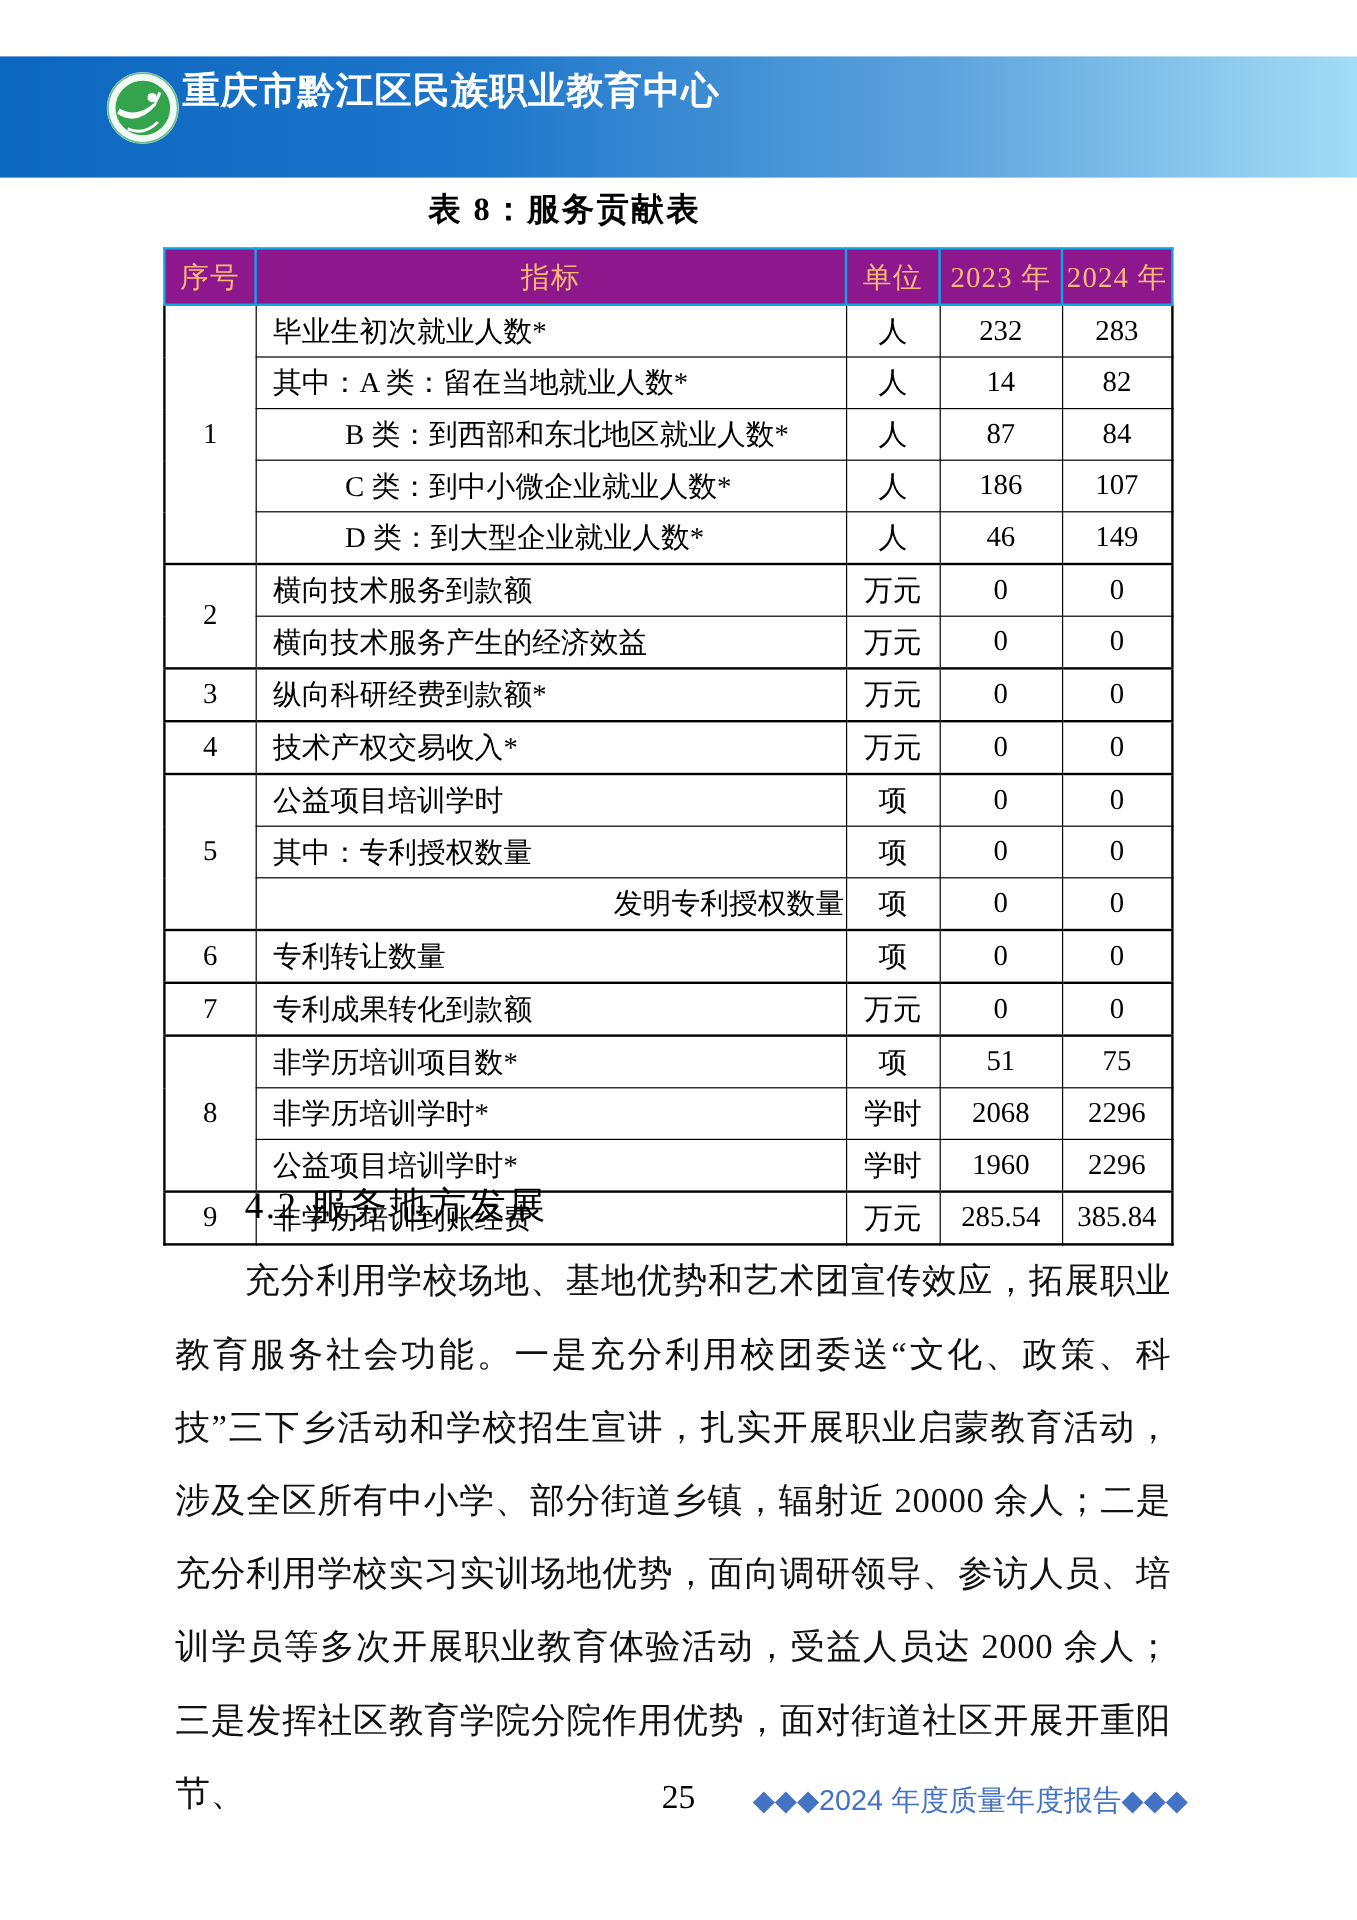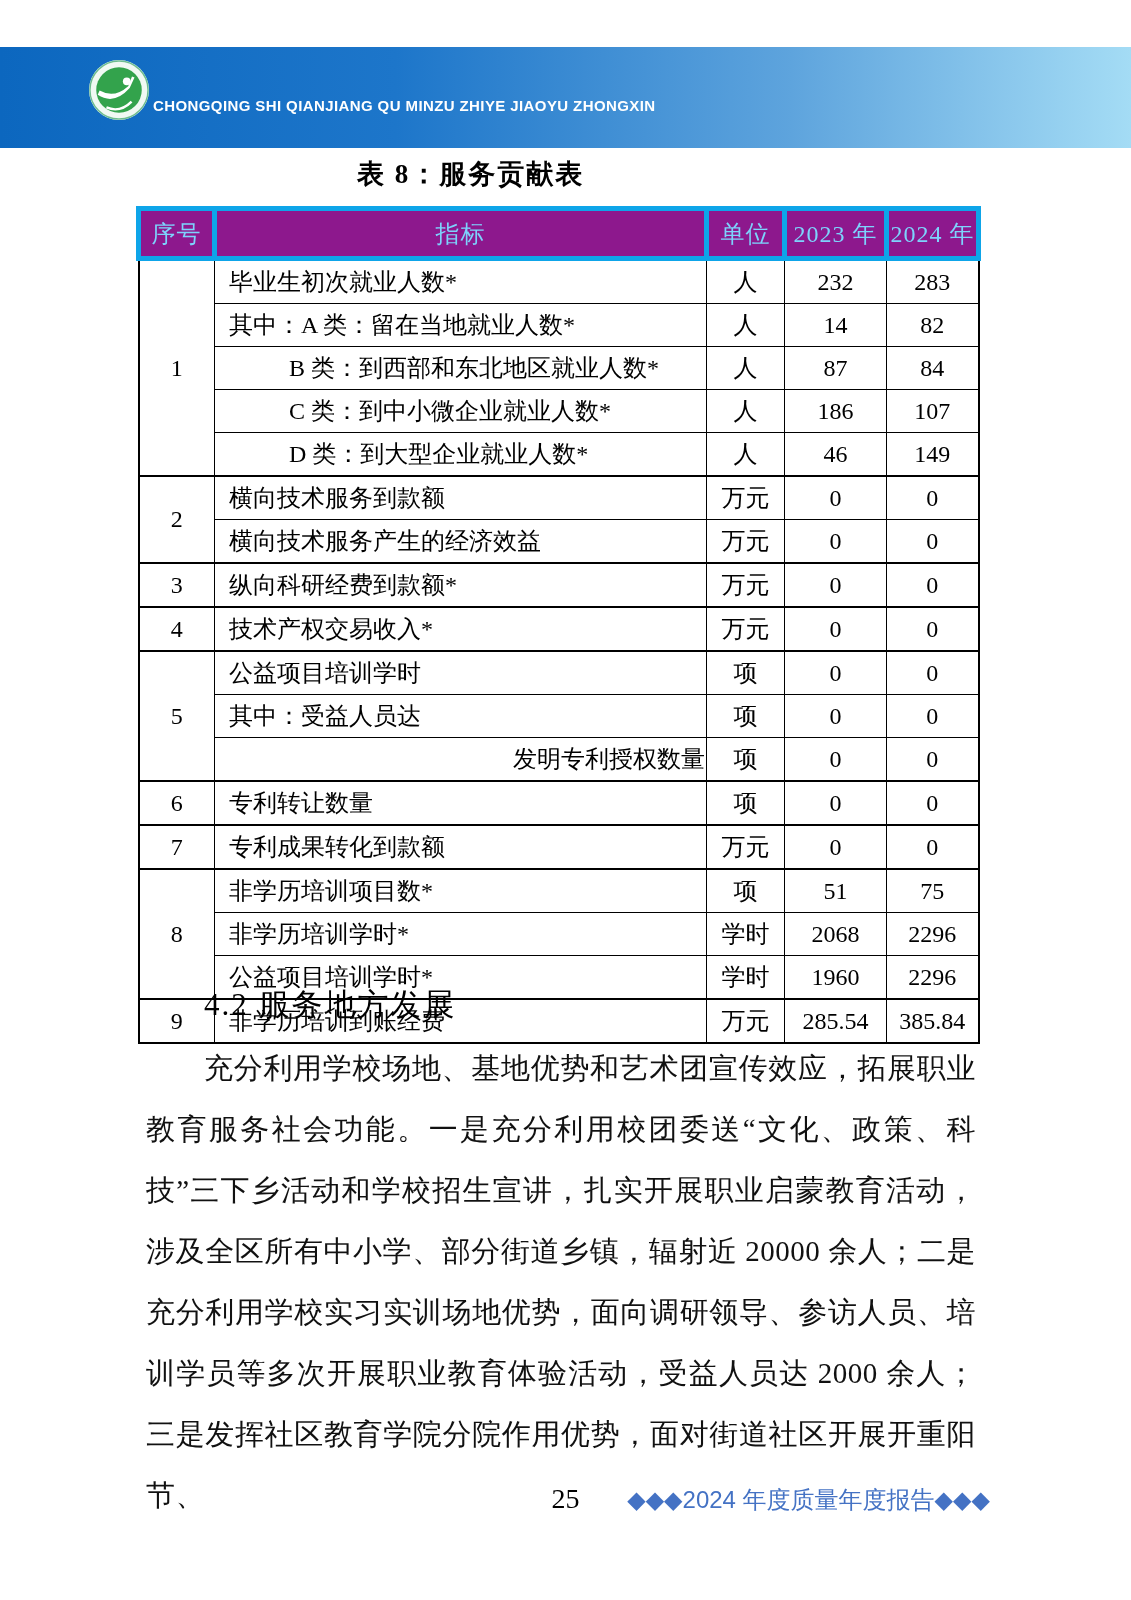--- a/index.html
+++ b/index.html
@@ -28,22 +28,22 @@
     font-size:27px;font-weight:bold;letter-spacing:2px;
   }
   
   table.svc{
     position:absolute;left:136px;top:206px;width:840px;
     border-collapse:collapse;table-layout:fixed;
     border:2px solid #000;
     font-size:24px;
   }
   table.svc th{
-    background:#8d188d;color:#7dd3fc;font-weight:normal;height:43px;
-    border:5px solid #0ea5e9;text-align:center;letter-spacing:1px;
+    background:#8d188d;color:#fdba74;font-weight:normal;height:43px;
+    border:2px solid #0ea5e9;text-align:center;letter-spacing:1px;
   }
   table.svc td{
     border:1px solid #000;height:40px;text-align:center;background:#fff;
     overflow:hidden;white-space:nowrap;
   }
   table.svc td.lbl{text-align:left;padding-left:14px;margin-left:48px;}
   table.svc td.ind{padding-left:74px;}
   table.svc td.ctr{text-align:right;padding-left:0;font-family:Liberation Serif, serif;}
   table.svc tr.gs > td{border-top:2px solid #000;}
   
@@ -72,21 +72,21 @@
   <div class="logo">
     <svg viewBox="0 0 64 64" width="62" height="62">
       <circle cx="32" cy="32" r="31" fill="#f0f9f3"></circle>
       <circle cx="32" cy="32" r="30" fill="none" stroke="#6dbd8f" stroke-width="1.5"></circle>
       <circle cx="32" cy="32" r="23.5" fill="#33a34c"></circle>
       <circle cx="40" cy="23" r="4" fill="#ffffff"></circle>
       <path d="M10 37 Q27 48 43 30 L48 19 L45.4 18 L41.5 28 Q27 41 12 32.5 Z" fill="#ffffff"></path>
       <path d="M19 50 Q33 56 45 44" stroke="#ffffff" stroke-width="2.5" fill="none"></path>
     </svg>
   </div>
-  <div class="org-en">CHONGQING SHI QIANJIANG QU MINZU ZHIYE JIAOYU ZHONGXIN</div>
+  <div class="org-cn">重庆市黔江区民族职业教育中心</div>
 </div>
 
 <div class="tbl-title">表 8：服务贡献表</div>
 
 <table class="svc">
   <colgroup>
       <col style="width:76px">
       <col style="width:492px">
       <col style="width:78px">
       <col style="width:102px">
@@ -161,21 +161,21 @@
       <td>0</td>
     </tr>
     <tr class="gs">
       <td rowspan="3">5</td>
       <td class="lbl">公益项目培训学时</td>
       <td>项</td>
       <td>0</td>
       <td>0</td>
     </tr>
     <tr>
-      <td class="lbl">其中：受益人员达</td>
+      <td class="lbl">其中：专利授权数量</td>
       <td>项</td>
       <td>0</td>
       <td>0</td>
     </tr>
     <tr>
       <td class="lbl ctr">发明专利授权数量</td>
       <td>项</td>
       <td>0</td>
       <td>0</td>
     </tr>

